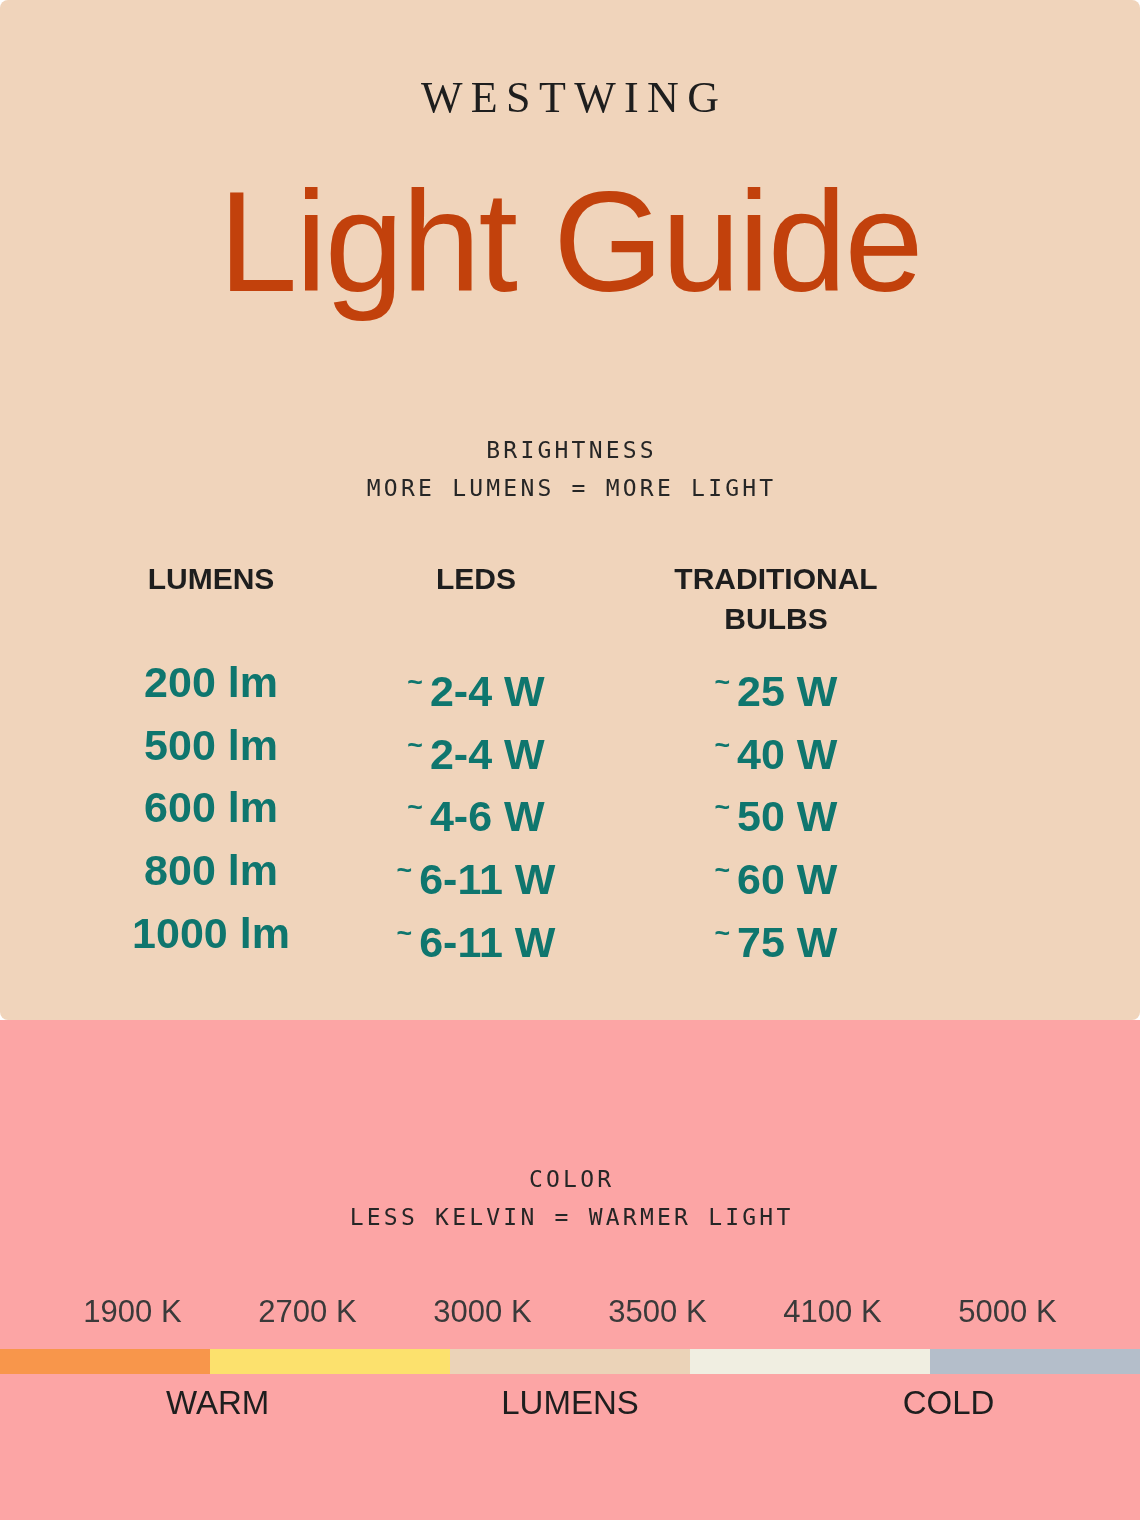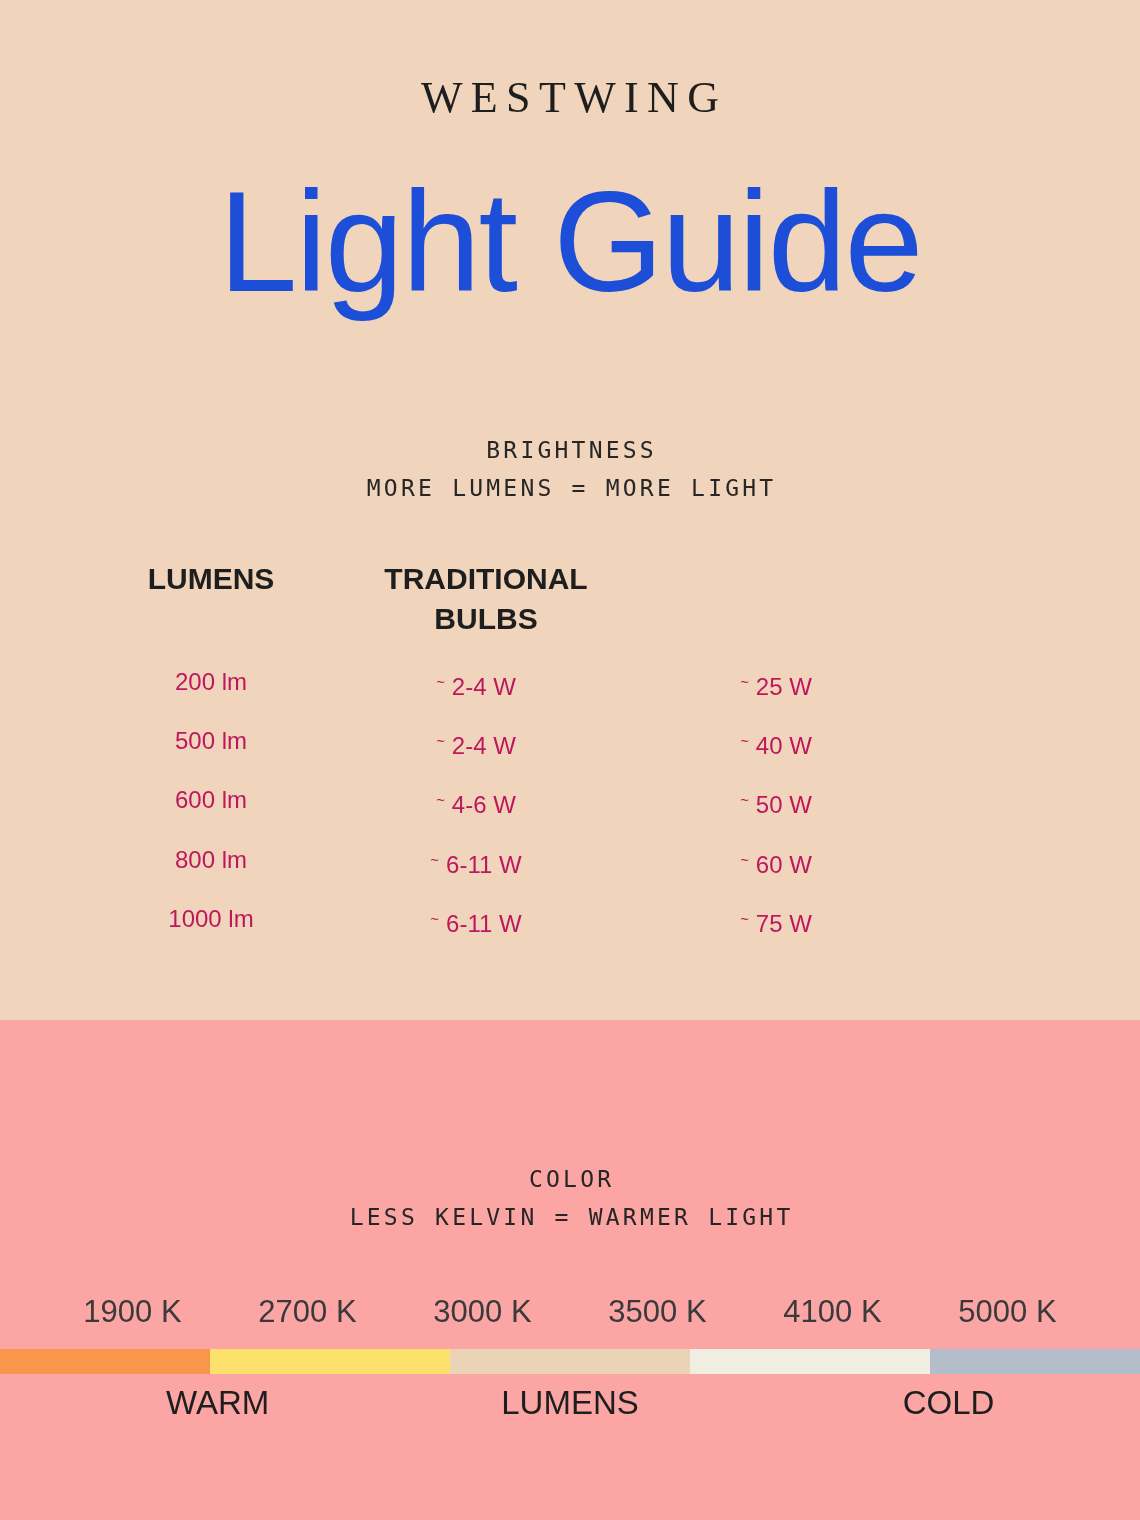--- a/index.html
+++ b/index.html
@@ -10,37 +10,38 @@
     overflow: hidden;
   }
   .page { width: 1140px; height: 1520px; position: relative; }
 
   
   .top-section {
     width: 100%; height: 1020px;
     background: #F0D4BB;
     box-sizing: border-box;
     text-align: center;
+    border-radius: 8px;
   }
   .brand {
     padding-top: 72px;
     font-family: "Liberation Serif", serif;
     font-size: 44px;
     letter-spacing: 0.19em;
     margin-right: -0.19em; 
     color: #1e1e1e;
     font-weight: 400;
   }
   .main-title {
     margin: 48px 0 0 0;
     font-size: 142px;
     font-weight: 400;
     letter-spacing: -0.015em;
     line-height: 1.0;
-    color: #1d4ed8;
+    color: #c2410c;
   }
   .mono-block {
     font-family: "DejaVu Sans Mono", "Liberation Mono", monospace;
     font-size: 23px;
     letter-spacing: 0.14em;
     margin-right: -0.14em;
     line-height: 38px;
     color: #262626;
   }
   .top-section .mono-block { margin-top: 118px; }
@@ -56,24 +57,24 @@
   .t-col-2 { width: 290px; text-align: center; }
   .t-col-3 { width: 310px; text-align: center; }
   .t-head .t-cell {
     font-size: 30px;
     font-weight: 600;
     line-height: 40px;
     color: #1e1e1e;
   }
   .t-body { margin-top: 16px; }
   .t-body .t-cell {
-    font-size: 24px;
-    font-weight: 400;
+    font-size: 43px;
+    font-weight: 700;
     line-height: 54px;
-    color: #be185d;
+    color: #0f766e;
   }
   .approx {
     font-size: 0.62em;
     vertical-align: 0.55em;
     letter-spacing: 0;
     margin-right: 7px;
   }
 
   
   .bottom-section {
@@ -136,20 +137,21 @@
     <h1 class="main-title">Light Guide</h1>
 
     <div class="mono-block">
       <div>BRIGHTNESS</div>
       <div>MORE LUMENS = MORE LIGHT</div>
     </div>
 
     <div class="lumens-table">
       <div class="t-row t-head">
         <div class="t-cell t-col-1">LUMENS</div>
+        <div class="t-cell t-col-2">LEDS</div>
         <div class="t-cell t-col-3">TRADITIONAL BULBS</div>
       </div>
 
       <div class="t-body">
 
         <div class="t-row">
           <div class="t-cell t-col-1">200 lm</div>
           <div class="t-cell t-col-2"><span class="approx">~</span><span>2-4 W</span></div>
           <div class="t-cell t-col-3"><span class="approx">~</span><span>25 W</span></div>
         </div>

